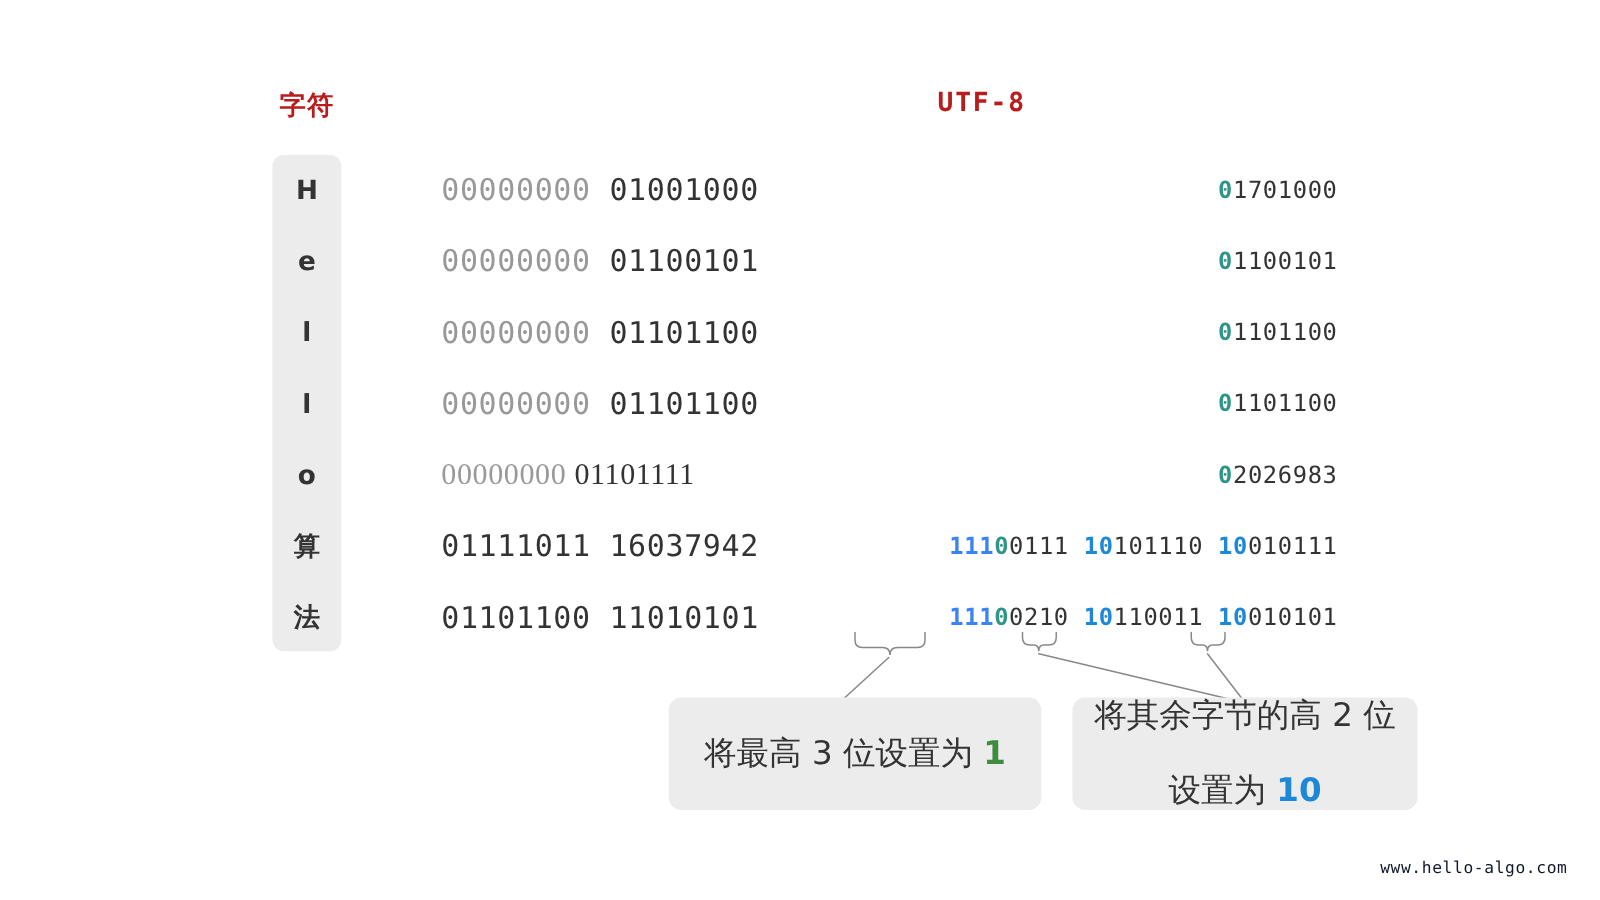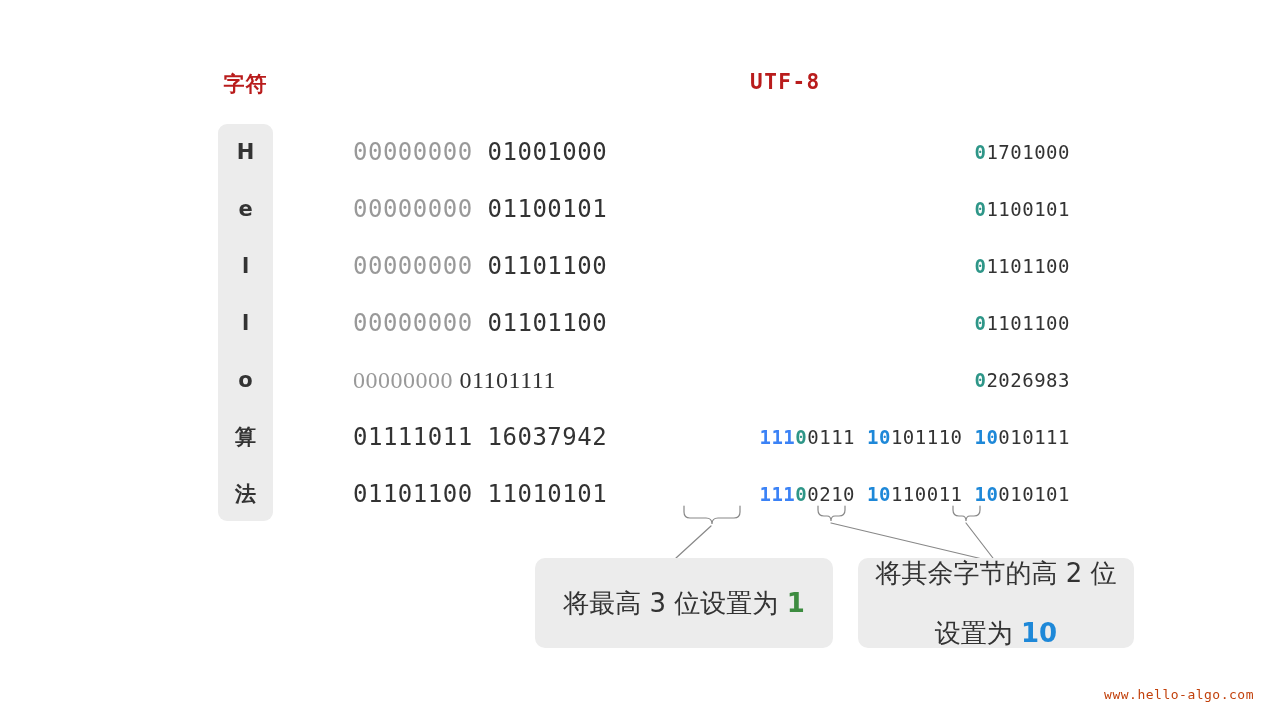--- a/index.html
+++ b/index.html
@@ -135,21 +135,21 @@
   .hl-green { color: #3d8c40; font-weight: bold; }
   .hl-blue  { color: #1e88d8; font-weight: bold; }
 
   
   .watermark {
     position: absolute;
     right: 26px;
     bottom: 18px;
     font-family: "DejaVu Sans Mono", "Liberation Mono", monospace;
     font-size: 13px;
-    color: #c2410c;
+    color: #0f172a;
     letter-spacing: 0.5px;
   }
 </style>
 </head>
 <body>
 
 <div class="stage">
 
   <div class="col-header hdr-char">字符</div>
   <div class="col-header hdr-utf8">UTF-8</div>

